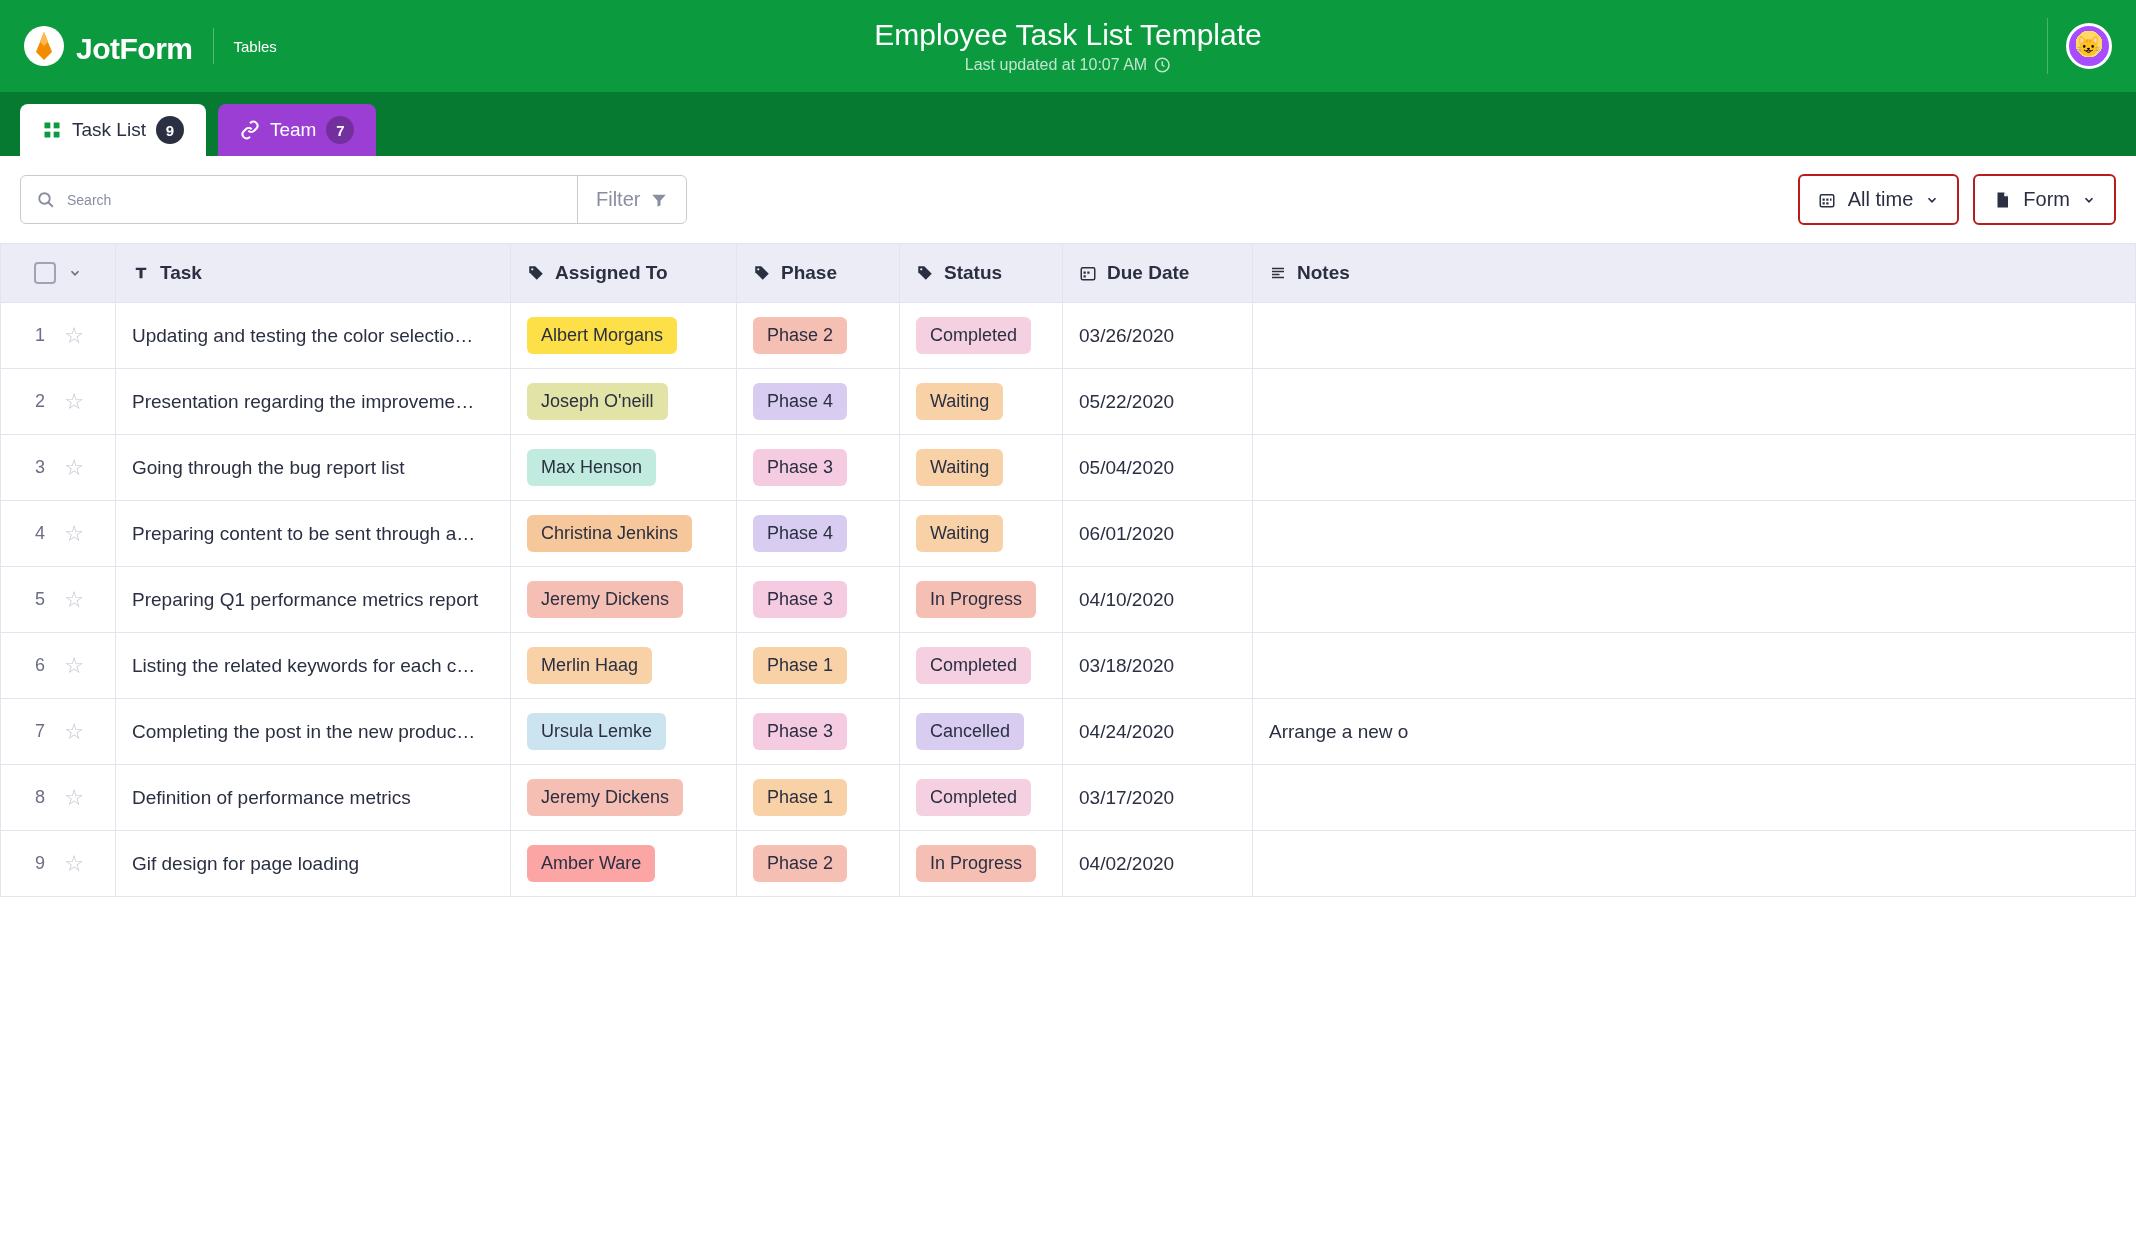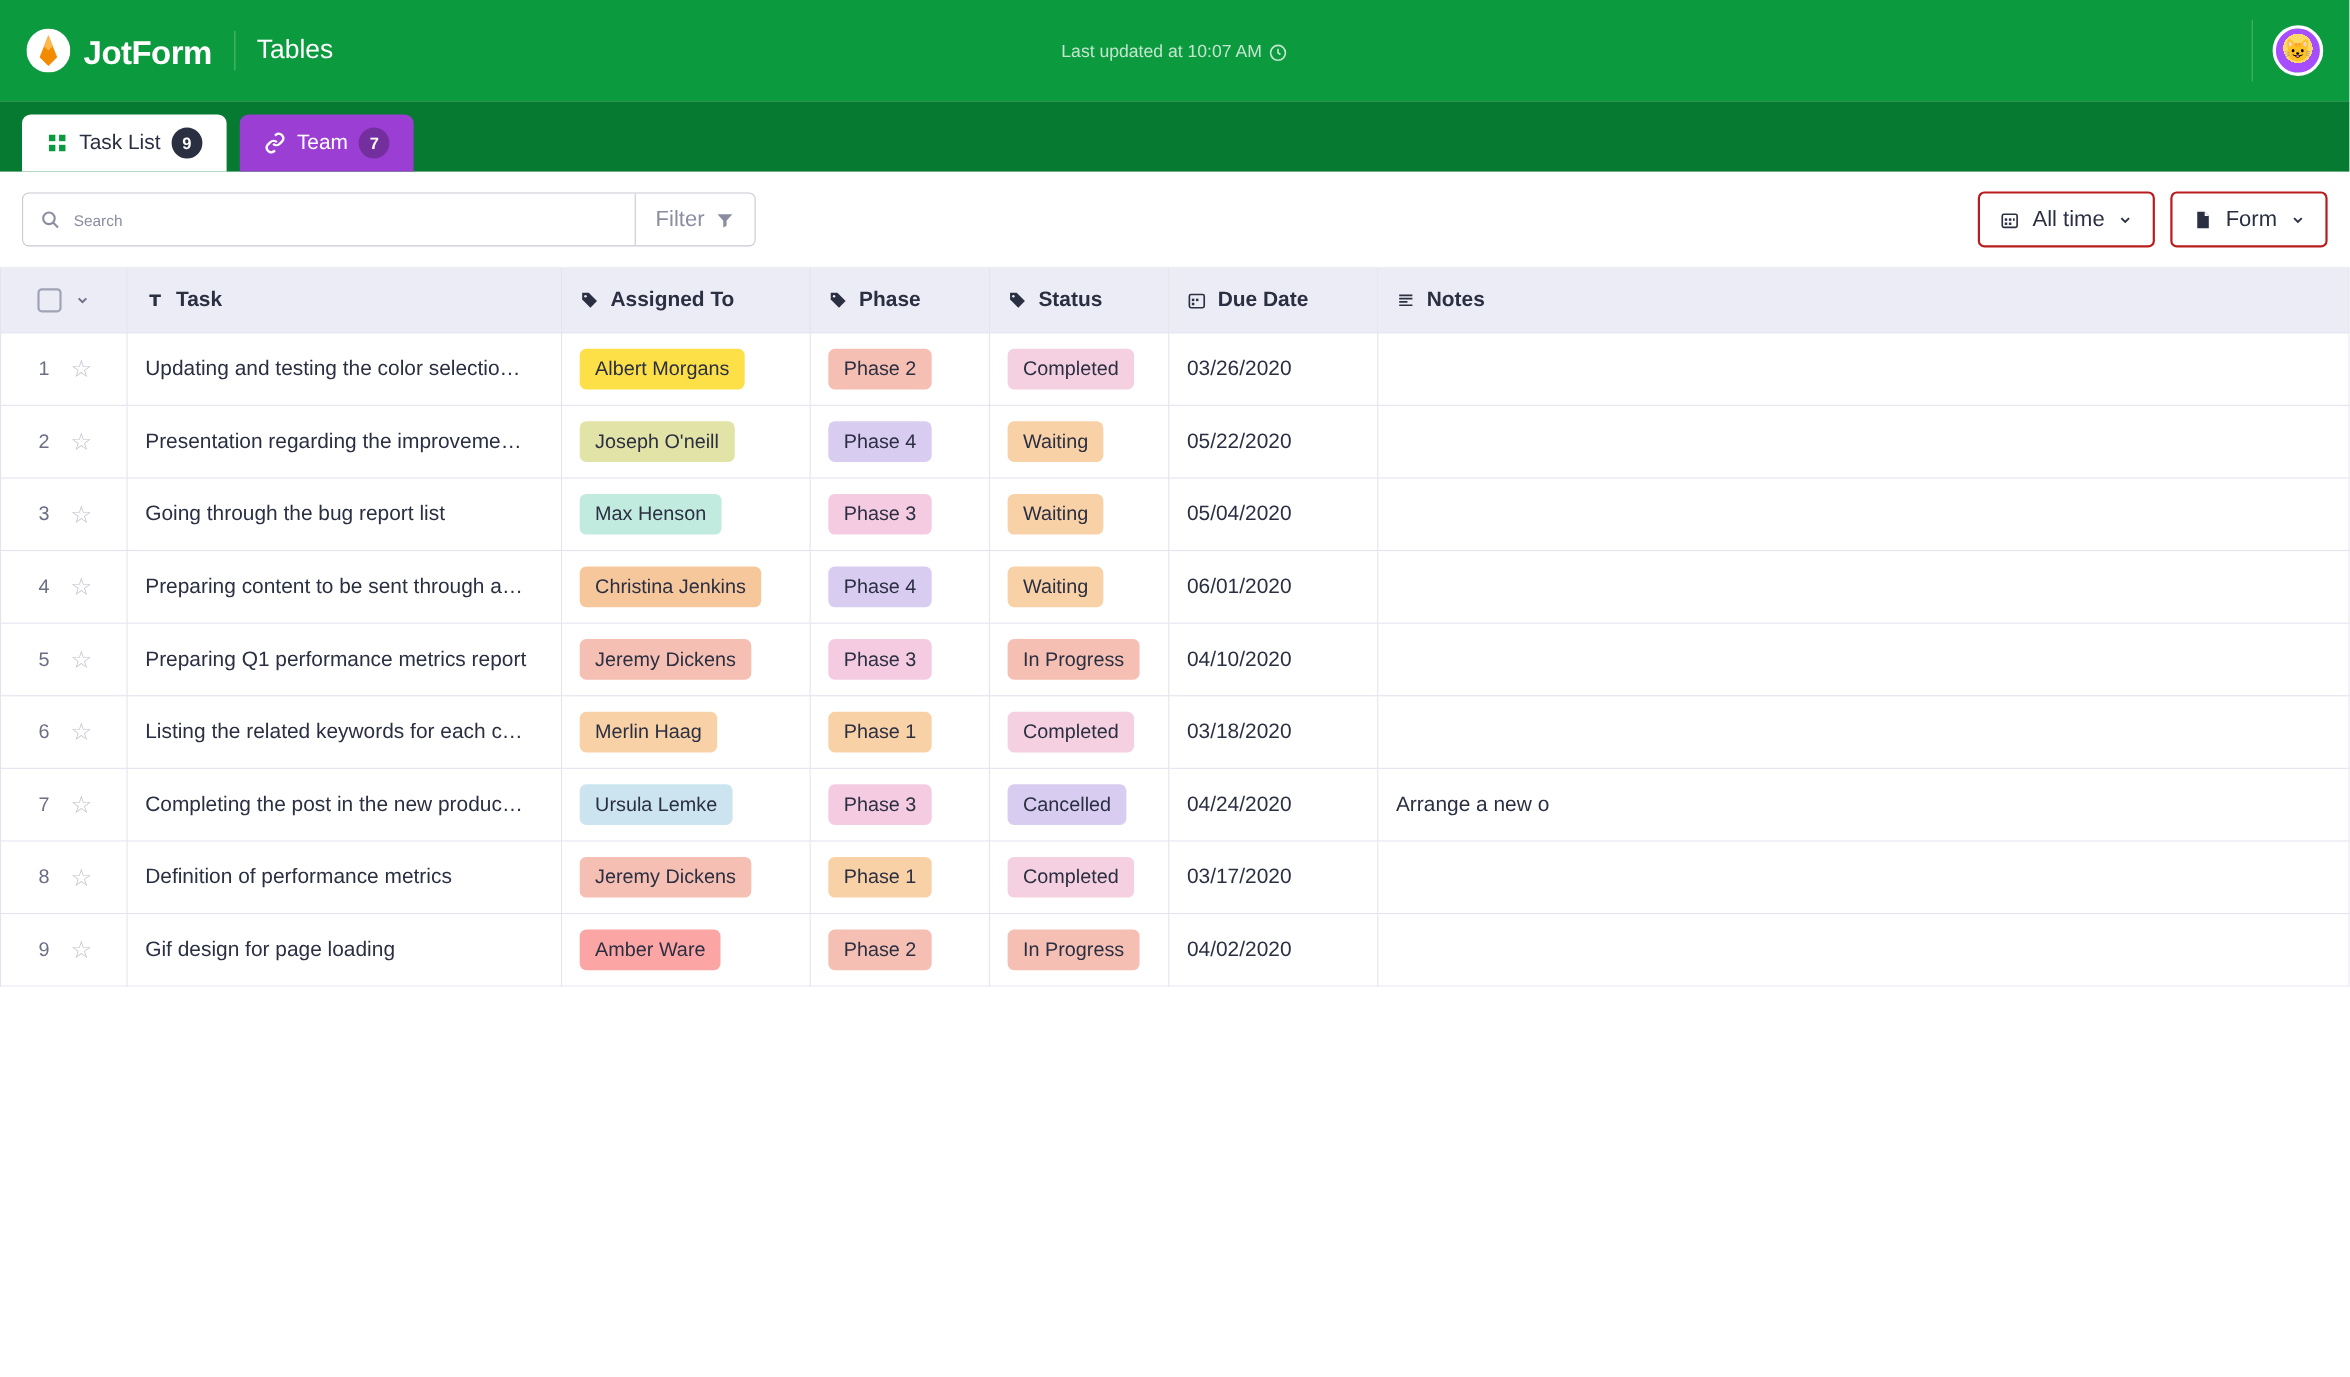--- a/index.html
+++ b/index.html
@@ -10,21 +10,21 @@
   display: flex;
   align-items: center;
   padding: 0 24px;
   height: 92px;
   position: relative;
 }
 .logo-wrap { display: flex; align-items: flex-end; gap: 12px; }
 .logo-icon { width: 40px; height: 40px; }
 .logo-text { color: #fff; font-size: 30px; font-weight: 700; letter-spacing: -0.5px; }
 .logo-divider { width: 1px; height: 36px; background: rgba(255,255,255,0.3); margin: 0 20px; }
-.tables-label { color: #fff; font-size: 24px; font-weight: 400; }
+.tables-label { color: #fff; font-size: 15px; font-weight: 400; }
 .header-center { position: absolute; left: 50%; transform: translateX(-50%); text-align: center; }
 .page-title { color: #fff; font-size: 30px; font-weight: 500; }
 .last-updated { color: rgba(255,255,255,0.75); font-size: 16px; margin-top: 4px; display: flex; align-items: center; justify-content: center; gap: 6px; }
 .header-right { margin-left: auto; display: flex; align-items: center; gap: 18px; }
 .avatar { width: 46px; height: 46px; border-radius: 50%; background: radial-gradient(circle at 50% 45%, #ffd966 45%, #a64dff 45%); border: 3px solid #fff; display:flex; align-items:center; justify-content:center; font-size:20px;}
 .avatar-inner{filter:hue-rotate(0);}
 .header-vdiv { width: 1px; height: 56px; background: rgba(255,255,255,0.25); }
 
 .tabs-bar { background: #067a31; display: flex; align-items: flex-end; padding: 12px 20px 0 20px; height: 64px; gap: 12px; }
 .tab { display: flex; align-items: center; gap: 10px; padding: 12px 22px; border-radius: 8px 8px 0 0; font-size: 19px; font-weight: 500; cursor: pointer; }
@@ -87,20 +87,21 @@
       <circle cx="20" cy="20" r="20" fill="#fff"></circle>
       <path d="M20 6 L28 26 L20 34 L12 26 Z" fill="#f38b00"></path>
       <path d="M20 6 L24 16 L20 20 L16 16 Z" fill="#ffb84d"></path>
     </svg>
     <span class="logo-text">JotForm</span>
   </div>
   <div class="logo-divider"></div>
   <span class="tables-label">Tables</span>
 
   <div class="header-center">
+    <div class="page-title">Employee Task List Template</div>
     <div class="last-updated">
       <span>Last updated at 10:07 AM</span>
       <svg class="icon-sm" viewBox="0 0 24 24" fill="none" stroke="rgba(255,255,255,0.75)" stroke-width="2">
           <circle cx="12" cy="12" r="9"></circle>
           <path d="M12 7v5l3 2"></path>
         </svg>
     </div>
   </div>
 
   <div class="header-right">

